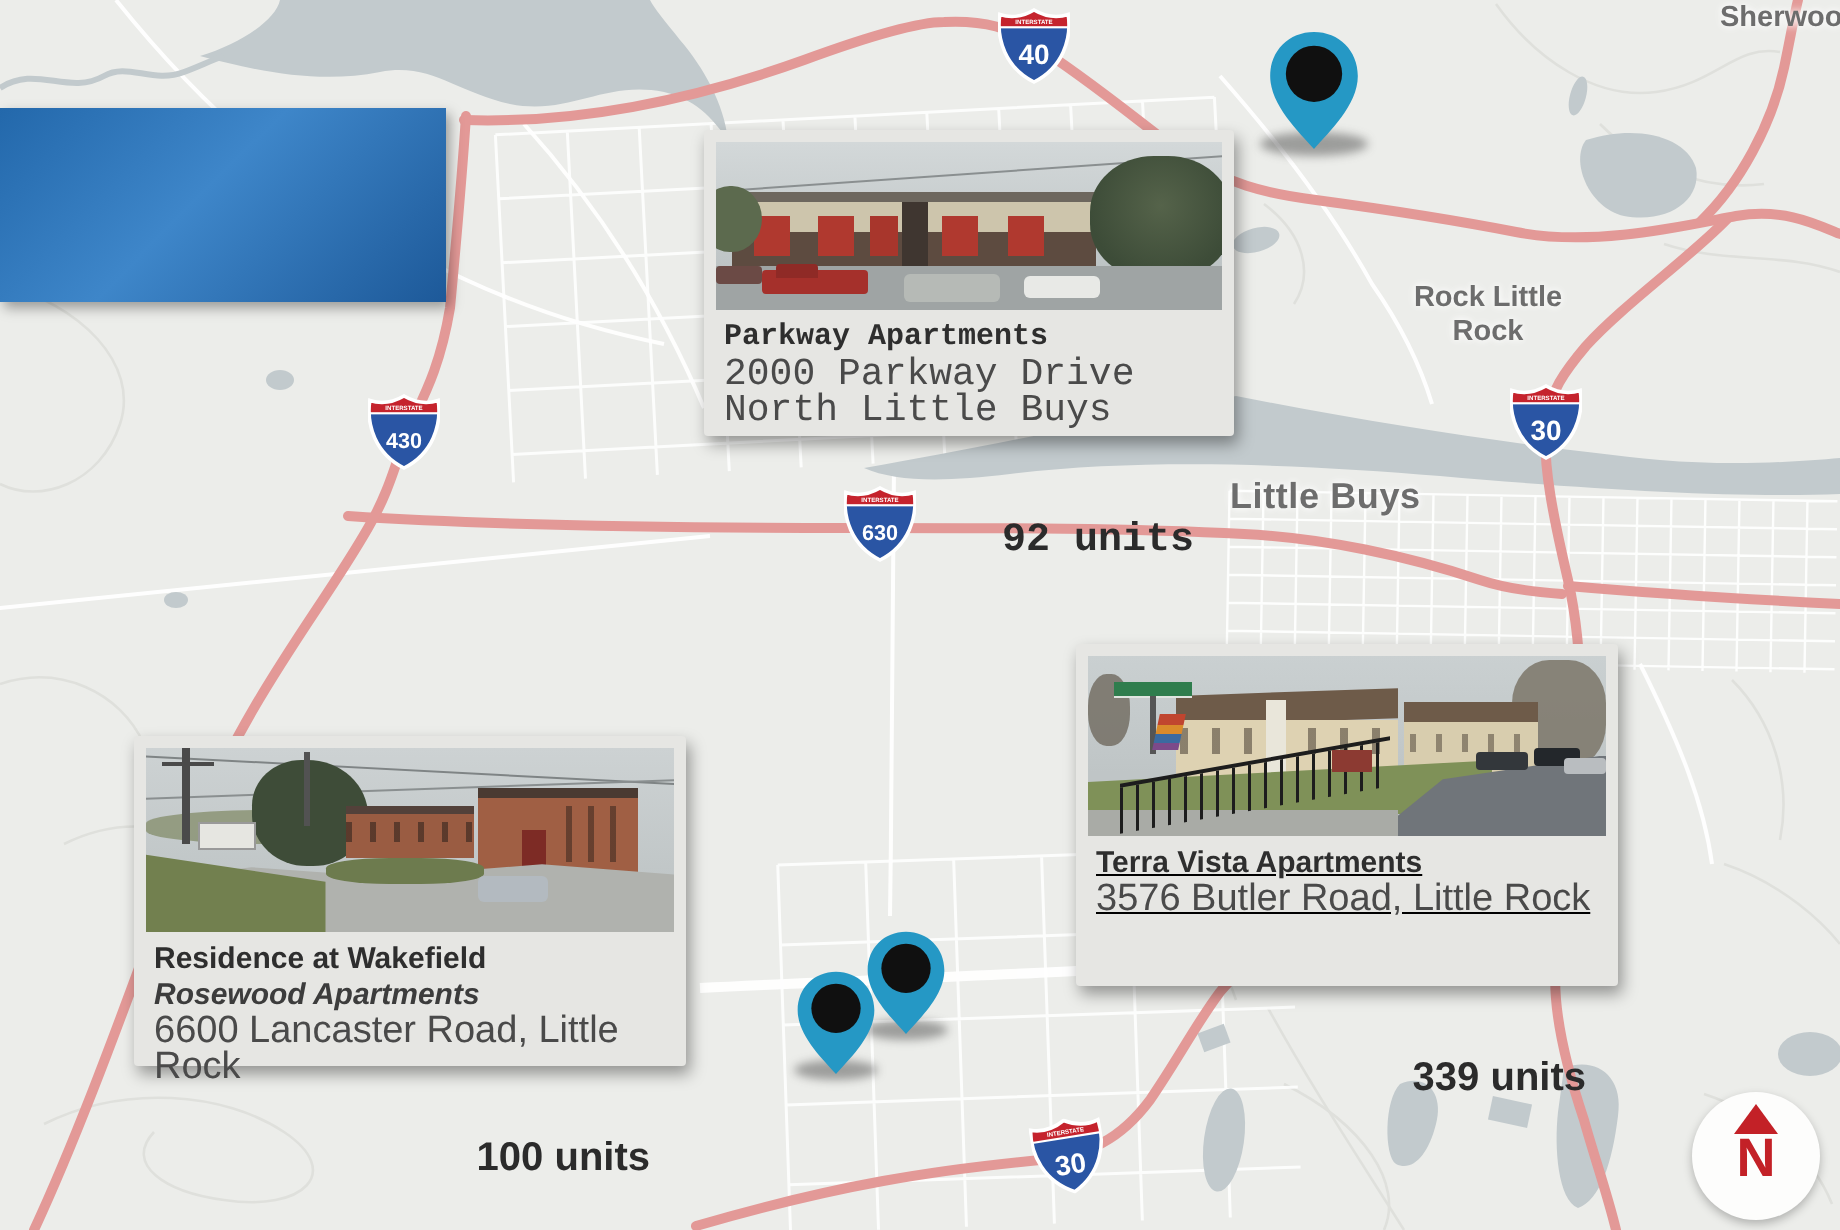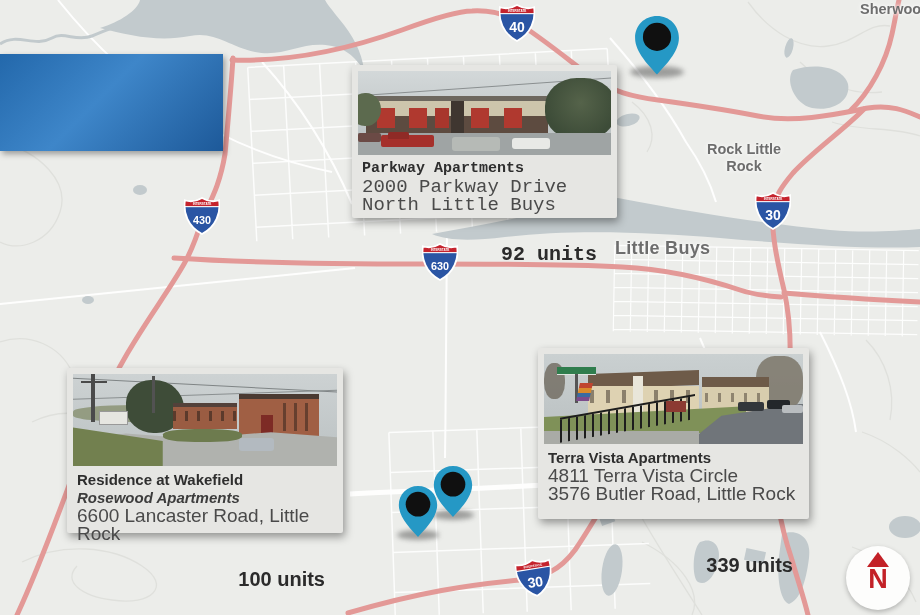--- a/index.html
+++ b/index.html
@@ -46,25 +46,25 @@
   .card .photo{position:relative;width:100%;overflow:hidden;background:#c9ced0;
                box-shadow:inset 0 0 0 1px rgba(255,255,255,.55);}
   .card .photo *{position:absolute;}
   .card .info{position:relative;padding:5px 4px 0 4px;}
   .card .name{font-size:15px;font-weight:700;color:#2e2e2e;line-height:18px;}
   .card .addr{font-size:19px;color:#4a4a4a;line-height:18px;}
   .card .alt{font-size:15px;font-weight:700;font-style:italic;color:#3c3c3c;line-height:18px;}
   .card .units{position:absolute;font-size:20px;font-weight:700;color:#2b2b2b;}
   .card-parkway{left:352px;top:65px;width:265px;height:153px;font-family:Liberation Mono, monospace;}
   .card-parkway .photo{height:84px;}
-  .card-parkway .units{right:14px;top:88px;}
+  .card-parkway .units{right:14px;top:104px;}
   .card-wakefield{left:67px;top:368px;width:276px;height:165px;}
   .card-wakefield .photo{height:92px;}
   .card-wakefield .units{right:12px;top:102px;margin-left:36px;}
-  .card-terra{left:538px;top:348px;width:271px;height:171px;}
+  .card-terra{left:538px;top:322px;width:271px;height:171px;text-decoration:underline;}
   .card-terra .photo{height:90px;}
   .card-terra .units{right:10px;top:110px;}
 </style>
 </head>
 <body>
 
 <div class="stage">
 
   <svg class="map" width="920" height="615" viewBox="0 0 920 615">
     <rect width="920" height="615" fill="#ecedea"></rect>
@@ -342,21 +342,20 @@
       <div style="right:0;bottom:0;width:45%;height:45%;background:#70757a;clip-path:polygon(0 100%,30% 30%,100% 0,100% 100%);"></div>
       <div style="left:0;bottom:0;width:60%;height:14%;background:#a9aba6;"></div>
       <div style="left:6%;bottom:14%;width:52%;height:26%;transform:skewY(-10deg);background:repeating-linear-gradient(90deg,#1d1d1d 0 1.5px,transparent 1.5px 8px);border-top:2px solid #1d1d1d;"></div>
       <div style="left:47%;top:52%;width:8%;height:12%;background:#8c3a32;"></div>
       <div style="left:75%;top:53%;width:10%;height:10%;background:#33373b;border-radius:2px;"></div>
       <div style="left:86%;top:51%;width:9%;height:10%;background:#23272b;border-radius:2px;"></div>
       <div style="right:0;top:57%;width:8%;height:9%;background:#b9bdc0;border-radius:2px;"></div>
     </div>
     <div class="info">
       <div class="name">Terra Vista Apartments</div>
-      <div class="addr">4811 Terra Vista Circle</div>
       <div class="addr">3576 Butler Road, Little Rock</div>
       <div class="units">339 units</div>
     </div>
   </div>
 
   <div class="compass">
     <div class="compass-arrow"></div>
     <div class="compass-n">N</div>
   </div>
 

